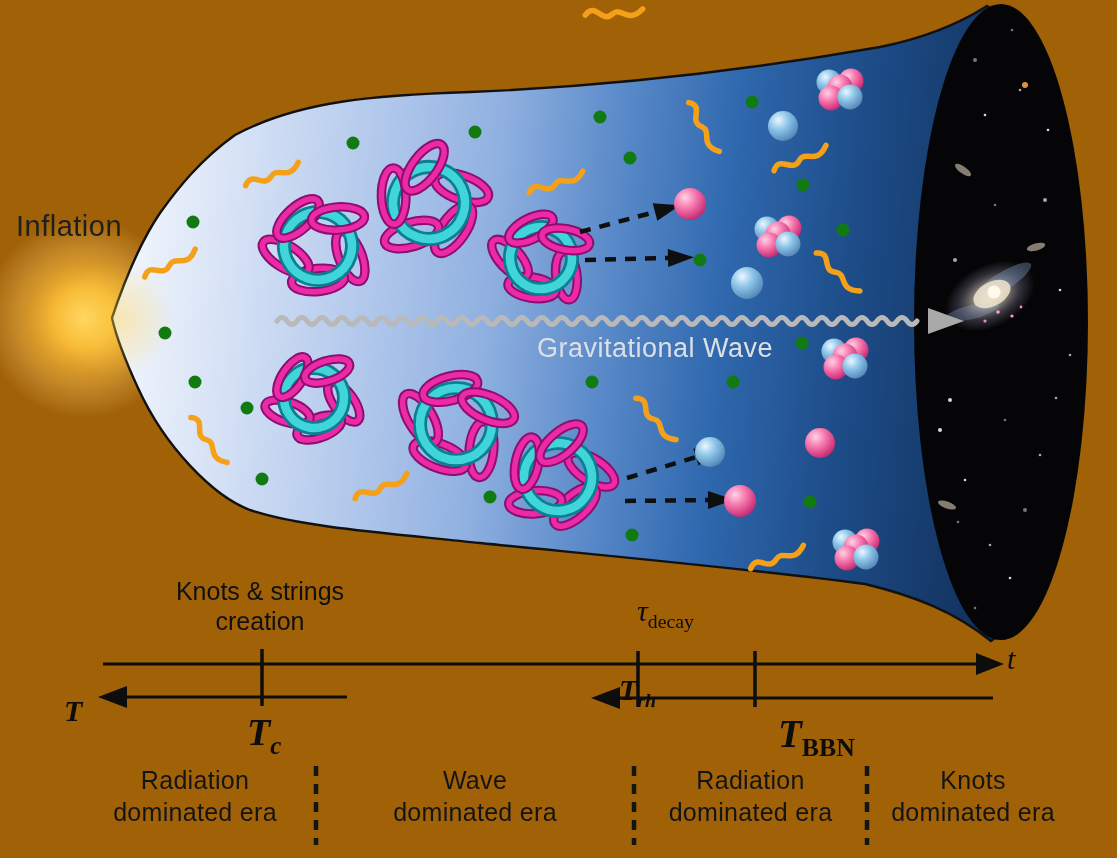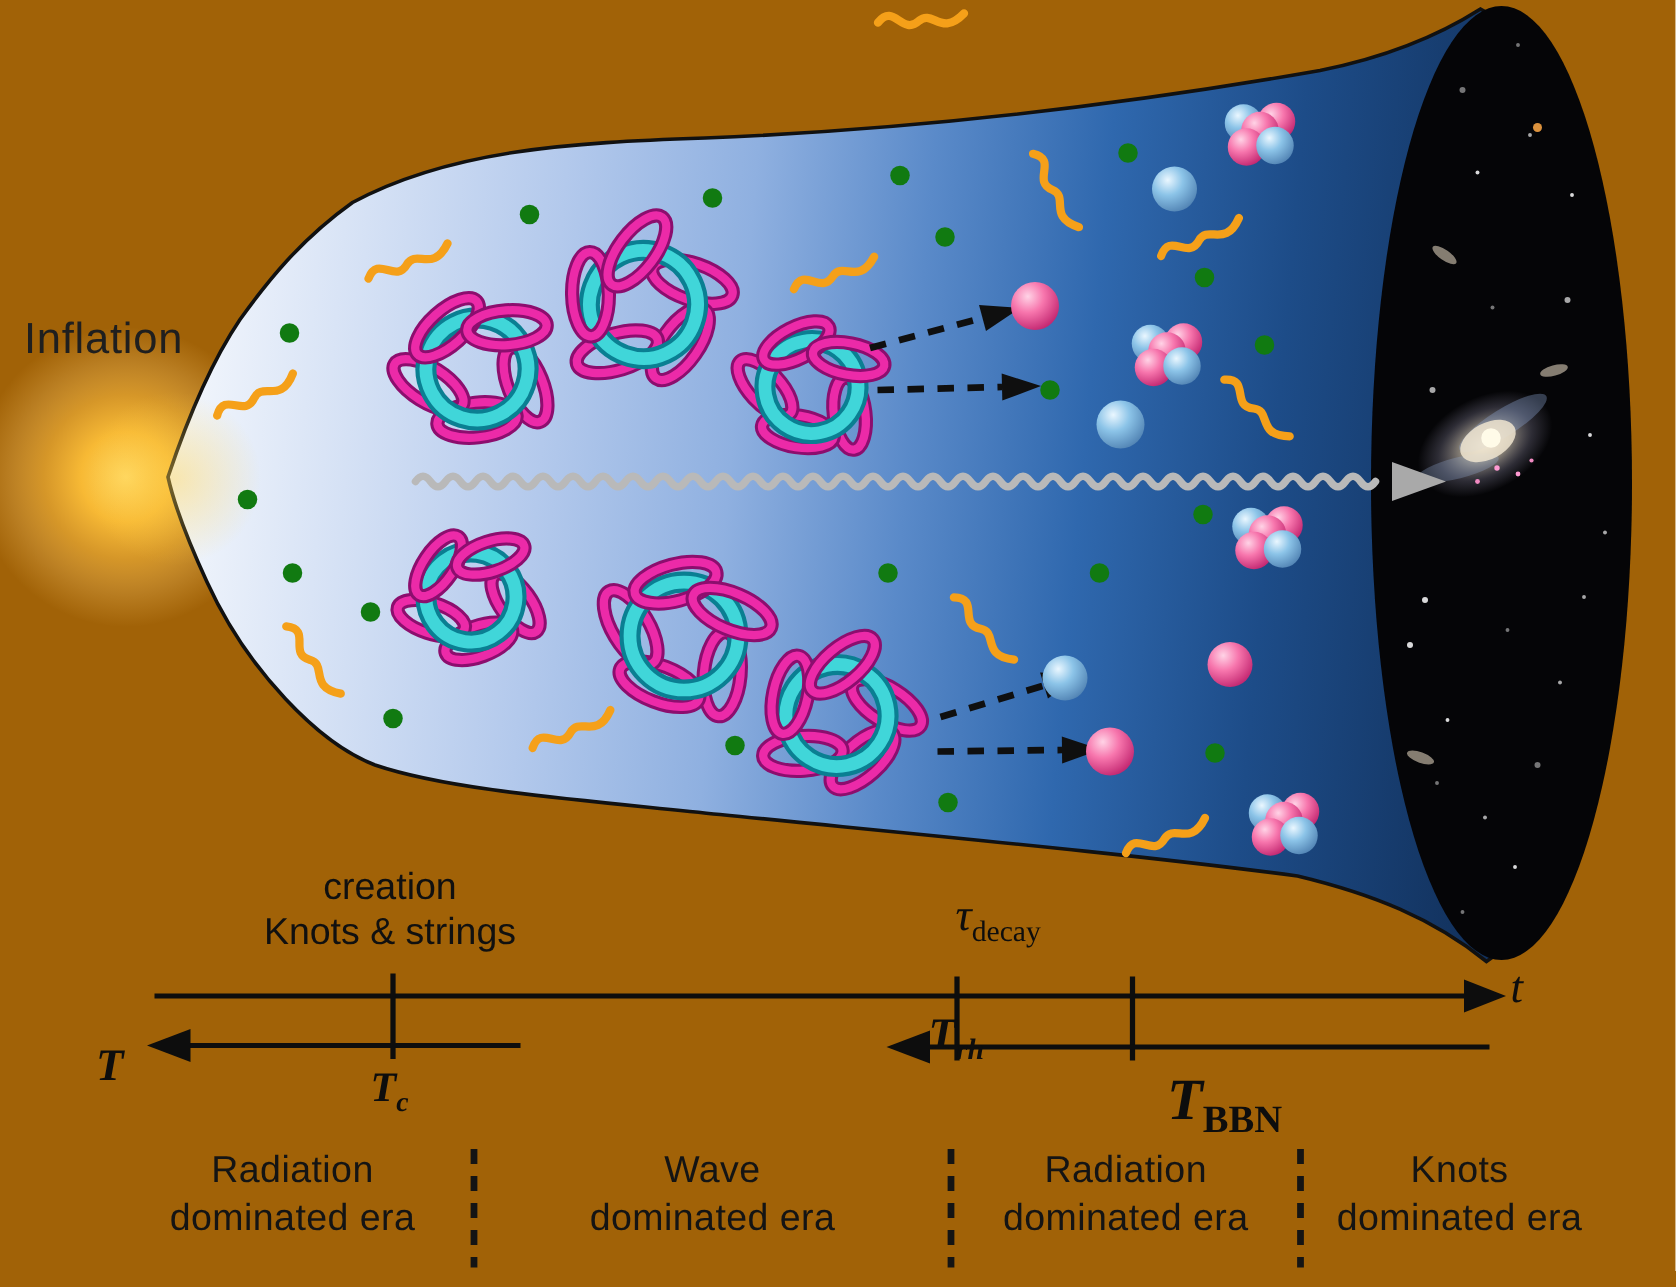--- a/index.html
+++ b/index.html
@@ -302,35 +302,36 @@
 
   <g stroke="#141414" stroke-width="4.5" stroke-dasharray="10 8">
     <line x1="316" y1="766" x2="316" y2="845"></line>
     <line x1="634" y1="766" x2="634" y2="845"></line>
     <line x1="867" y1="766" x2="867" y2="845"></line>
   </g>
 </svg>
 
 <div class="lbl sans" style="left:16px;top:210px;font-size:29px;color:#1f1f1f;letter-spacing:0.5px;">Inflation</div>
 
+<div class="lbl sans" style="left:537px;top:333px;font-size:27px;color:#dce0e5;letter-spacing:0.5px;">Gravitational Wave</div>
 
 <div class="lbl sans two-line" style="left:130px;top:576px;width:260px;font-size:25px;line-height:30px;color:#101010;">
+  <div>Knots &amp; strings</div>
   <div>creation</div>
-  <div>Knots &amp; strings</div>
 </div>
 
 <div class="lbl math" style="left:615px;top:594px;font-size:30px;margin-left:22px;">
   <span>τ</span><sub class="rm">decay</sub>
 </div>
 
 <div class="lbl math" style="left:1007px;top:642px;font-size:30px;">t</div>
 
 <div class="lbl math" style="left:64px;top:694px;font-size:30px;font-weight:bold;">T</div>
 
-<div class="lbl math" style="left:247px;top:710px;font-size:28px;font-weight:bold;">
+<div class="lbl math" style="left:247px;top:710px;font-size:38px;font-weight:bold;">
   <span>T</span><sub>c</sub>
 </div>
 
 <div class="lbl math" style="left:619px;top:673px;font-size:30px;font-weight:bold;">
   <span>T</span><sub>rh</sub>
 </div>
 
 <div class="lbl math" style="left:778px;top:711px;font-size:39px;font-weight:bold;">
   <span>T</span><sub class="rm">BBN</sub>
 </div>

